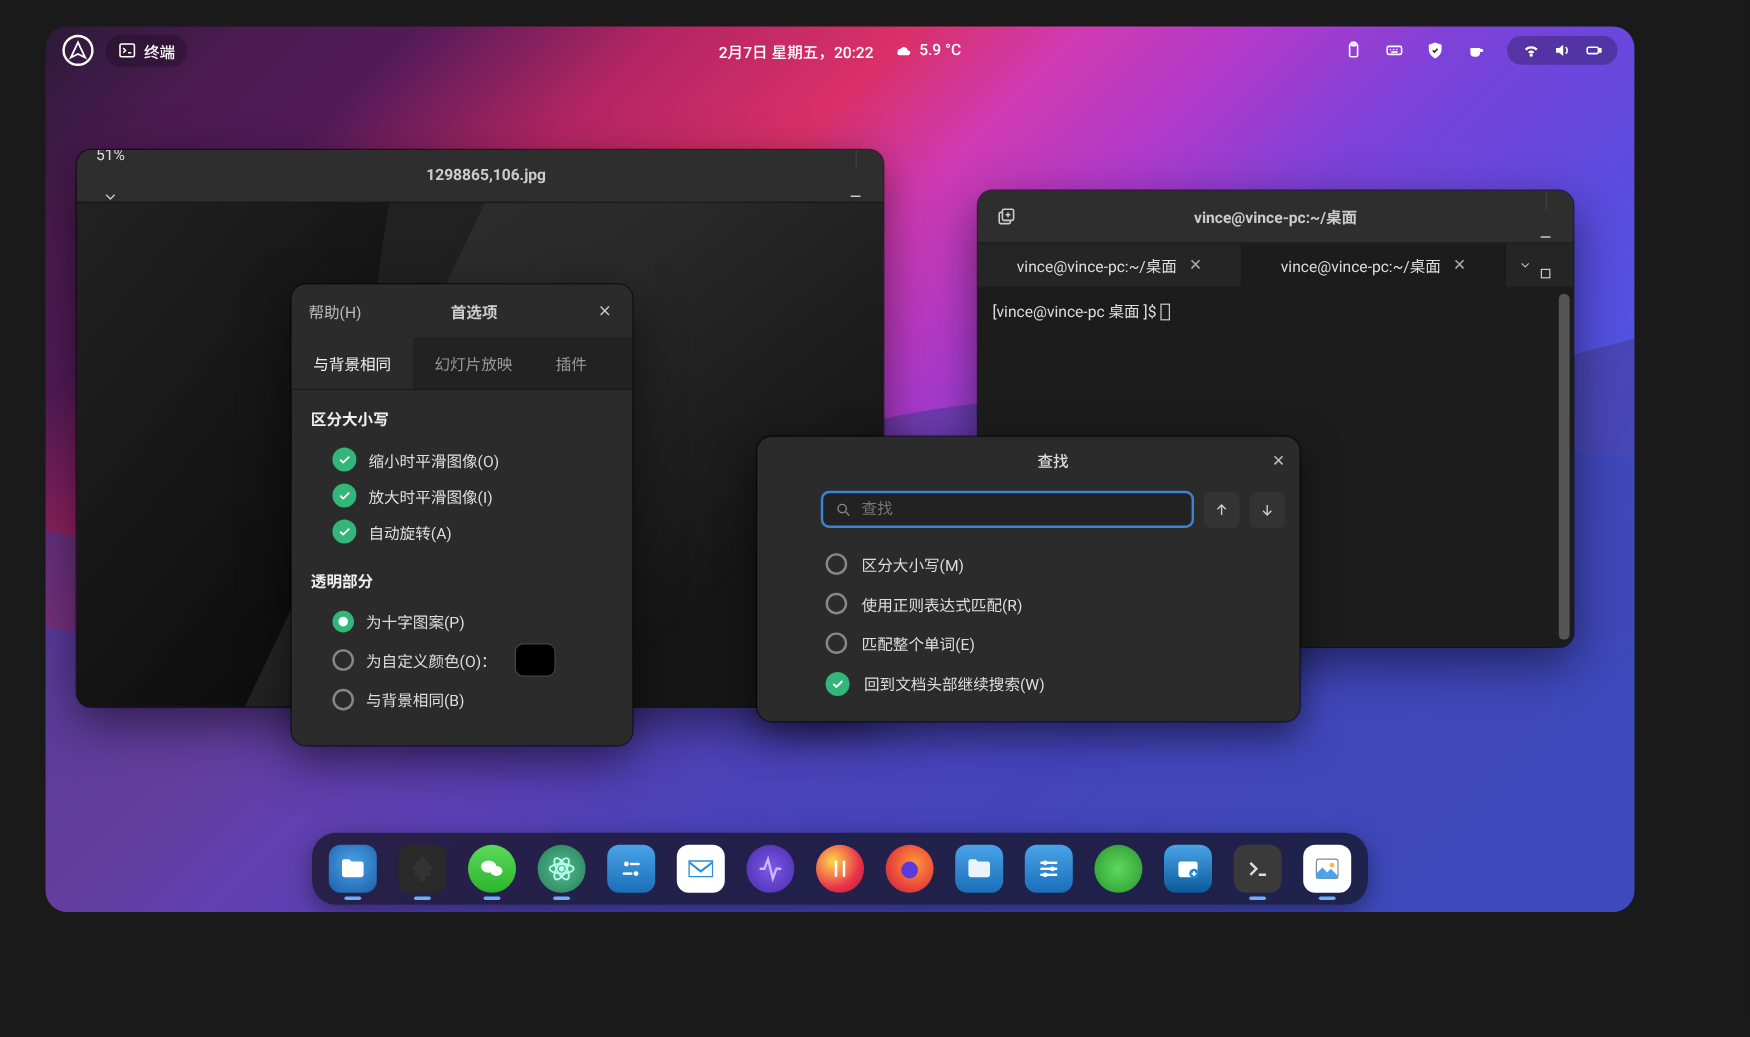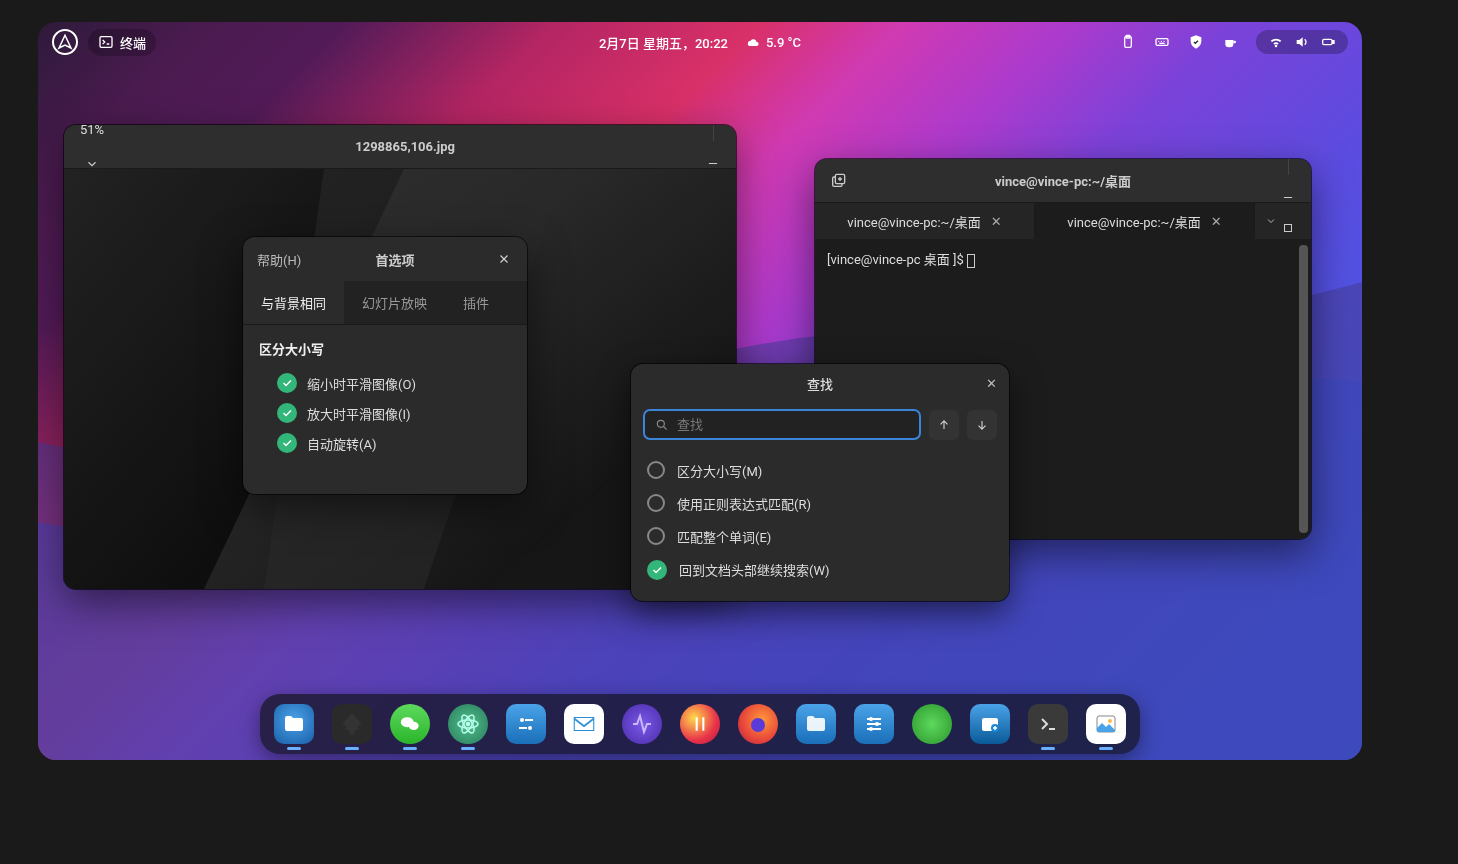--- a/index.html
+++ b/index.html
@@ -288,20 +288,36 @@
           </div>
         <div class="row">
             <div class="check on">
               <svg width="12" height="12" viewBox="0 0 24 24" stroke="#fff" stroke-width="3" fill="none">
                 <path d="M5 12l5 5L20 7"></path>
               </svg>
             </div>
             <span>自动旋转(A)</span>
           </div>
       </div>
+      <div class="section" style="margin-bottom:4px">
+        <h4>透明部分</h4>
+        <div class="row">
+            <div class="radio on"></div>
+            <span>为十字图案(P)</span>
+          </div>
+        <div class="row">
+            <div class="radio"></div>
+            <span>为自定义颜色(O)：</span>
+            <div class="clr"></div>
+          </div>
+        <div class="row">
+            <div class="radio"></div>
+            <span>与背景相同(B)</span>
+          </div>
+      </div>
     </div>
   </div>
 
   <div class="win term" style="left:777px; top:137px; width:496px;">
     <div class="titlebar">
       <div class="tb-left">
         <div class="tb-btn">
             <svg width="16" height="16" viewBox="0 0 24 24" fill="#ccc">
               <rect x="4" y="6" width="14" height="14" rx="2" fill="none" stroke="#ccc" stroke-width="2"></rect>
               <rect x="8" y="2" width="14" height="14" rx="2" fill="#2e2e2e" stroke="#ccc" stroke-width="2"></rect>
@@ -358,21 +374,21 @@
             <path d="M6 9l6 6 6-6"></path>
           </svg>
         </div>
     </div>
     <div class="term-body">
       <span>[vince@vince-pc 桌面 ]$ </span><span class="cursor"></span>
       <div class="term-scroll"></div>
     </div>
   </div>
 
-  <div class="popover" style="left:593px; top:342px; width:378px;">
+  <div class="popover" style="left:593px; top:342px; width:452px;padding-left:41px;">
     <div class="pop-head">
       <span>查找</span>
       <span class="x">✕</span>
     </div>
     <div class="pop-body">
       <div class="search-row">
         <div class="search-input">
           <svg width="14" height="14" viewBox="0 0 24 24" stroke="#888" stroke-width="2" fill="none">
               <circle cx="10" cy="10" r="6"></circle>
               <line x1="15" y1="15" x2="20" y2="20"></line>

